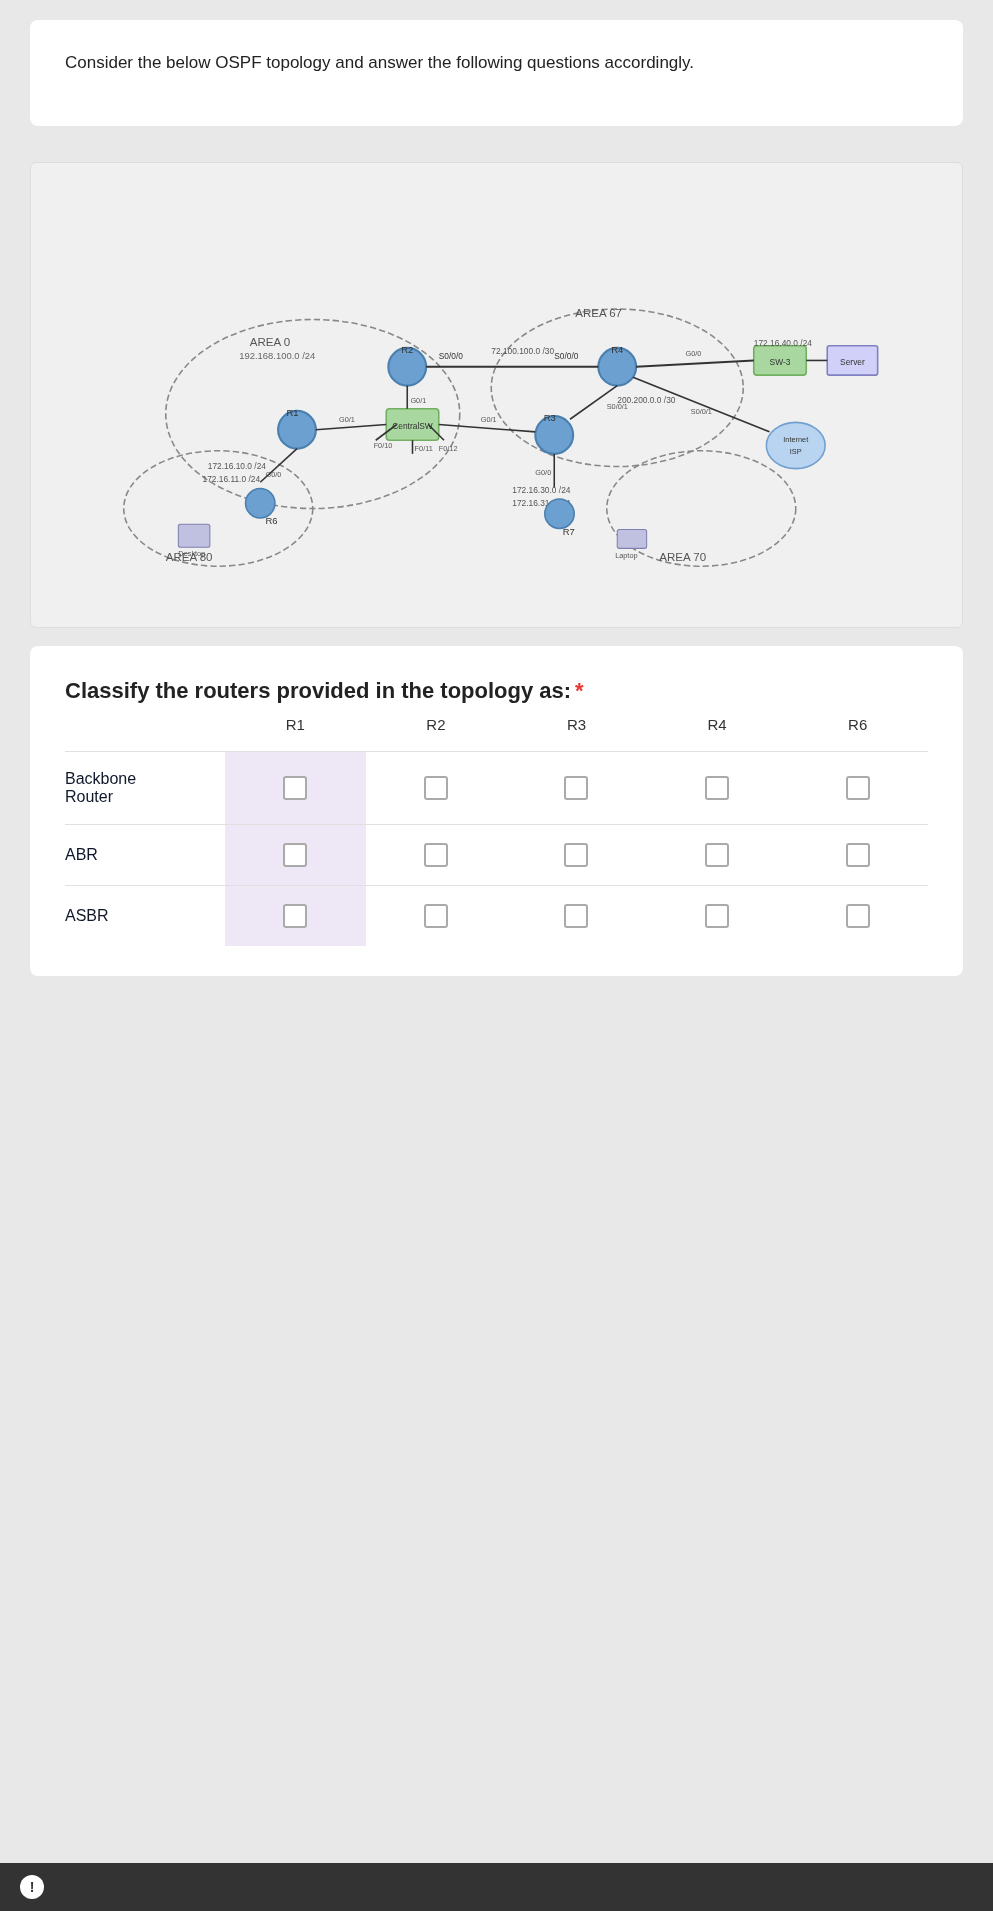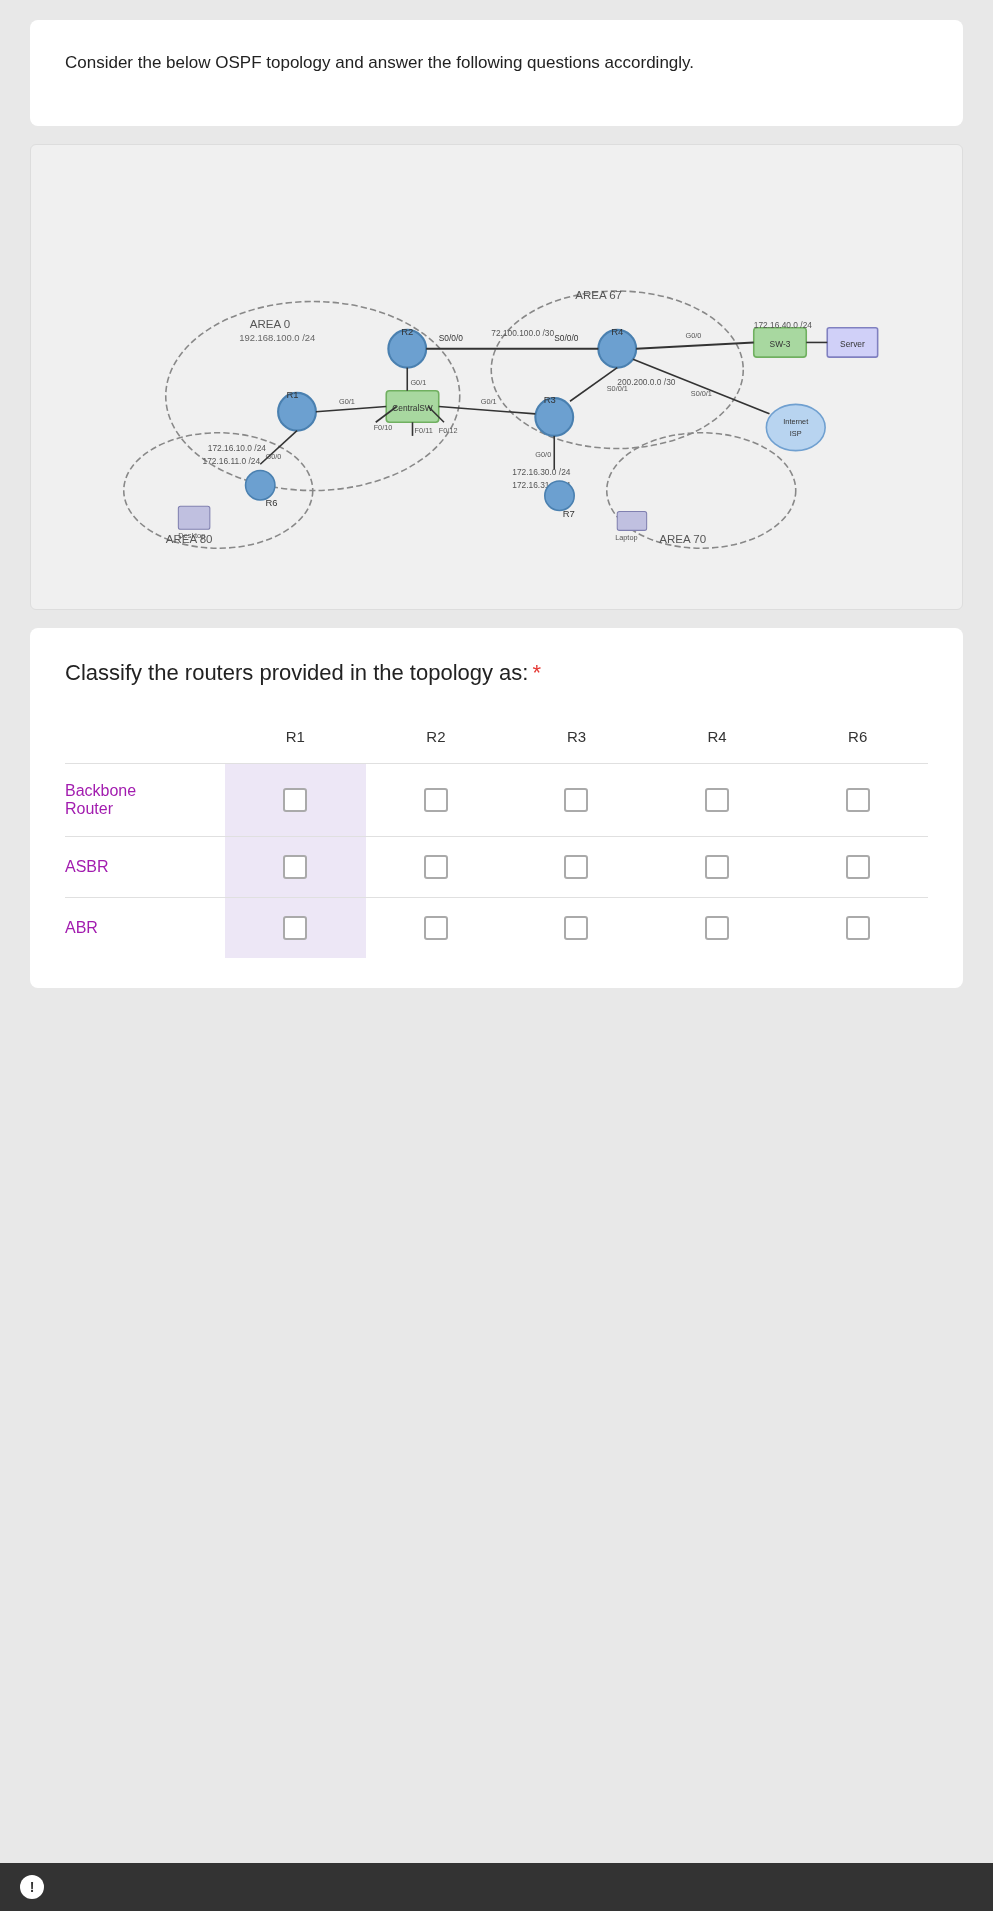--- a/index.html
+++ b/index.html
@@ -14,21 +14,21 @@
       width: 993px;
       background: #e8e8e8;
       padding: 20px 30px;
     }
 
     
     .question-card {
       background: #fff;
       border-radius: 8px;
       padding: 30px 35px 25px 35px;
-      margin-bottom: 18px;
+      margin-bottom: 36px;
     }
 
     .question-text {
       font-size: 17px;
       line-height: 1.5;
       color: #222;
       margin-bottom: 25px;
     }
 
     
@@ -52,23 +52,22 @@
     
     .classify-card {
       background: #fff;
       border-radius: 8px;
       padding: 30px 35px 30px 35px;
       margin-bottom: 18px;
     }
 
     .classify-title {
       font-size: 22px;
-      font-weight: 400;
+      font-weight: 700;
       color: #222;
-      margin-bottom: 30px;
       line-height: 1.4;
     }
 
     .classify-title .required-star {
       color: #e53935;
       margin-left: 4px;
     }
 
     
     .classify-table {
@@ -96,21 +95,21 @@
 
     .classify-table tbody tr td {
       padding: 18px 8px;
       text-align: center;
       vertical-align: middle;
     }
 
     .classify-table tbody tr td.row-label {
       text-align: left;
       font-size: 16px;
-      color: #a21caf;
+      color: #0f172a;
       font-weight: 400;
       padding-left: 0;
       vertical-align: middle;
     }
 
     
     .checkbox-wrapper {
       display: flex;
       align-items: center;
       justify-content: center;
@@ -327,20 +326,49 @@
           </td>
           <td>
             <div class="checkbox-wrapper">
               <input type="checkbox" aria-label="Backbone Router R6" style="">
             </div>
           </td>
         </tr>
 
 
         <tr>
+          <td class="row-label">ABR</td>
+          <td class="r1-cell">
+            <div class="checkbox-wrapper">
+              <input type="checkbox" aria-label="ABR R1" style="">
+            </div>
+          </td>
+          <td>
+            <div class="checkbox-wrapper">
+              <input type="checkbox" aria-label="ABR R2" style="">
+            </div>
+          </td>
+          <td>
+            <div class="checkbox-wrapper">
+              <input type="checkbox" aria-label="ABR R3" style="">
+            </div>
+          </td>
+          <td>
+            <div class="checkbox-wrapper">
+              <input type="checkbox" aria-label="ABR R4" style="">
+            </div>
+          </td>
+          <td>
+            <div class="checkbox-wrapper">
+              <input type="checkbox" aria-label="ABR R6" style="">
+            </div>
+          </td>
+        </tr>
+
+        <tr>
           <td class="row-label">ASBR</td>
           <td class="r1-cell">
             <div class="checkbox-wrapper">
               <input type="checkbox" aria-label="ASBR R1" style="">
             </div>
           </td>
           <td>
             <div class="checkbox-wrapper">
               <input type="checkbox" aria-label="ASBR R2" style="">
             </div>
@@ -351,49 +379,20 @@
             </div>
           </td>
           <td>
             <div class="checkbox-wrapper">
               <input type="checkbox" aria-label="ASBR R4" style="">
             </div>
           </td>
           <td>
             <div class="checkbox-wrapper">
               <input type="checkbox" aria-label="ASBR R6" style="">
-            </div>
-          </td>
-        </tr>
-
-        <tr>
-          <td class="row-label">ABR</td>
-          <td class="r1-cell">
-            <div class="checkbox-wrapper">
-              <input type="checkbox" aria-label="ABR R1" style="">
-            </div>
-          </td>
-          <td>
-            <div class="checkbox-wrapper">
-              <input type="checkbox" aria-label="ABR R2" style="">
-            </div>
-          </td>
-          <td>
-            <div class="checkbox-wrapper">
-              <input type="checkbox" aria-label="ABR R3" style="">
-            </div>
-          </td>
-          <td>
-            <div class="checkbox-wrapper">
-              <input type="checkbox" aria-label="ABR R4" style="">
-            </div>
-          </td>
-          <td>
-            <div class="checkbox-wrapper">
-              <input type="checkbox" aria-label="ABR R6" style="">
             </div>
           </td>
         </tr>
       </tbody>
     </table>
   </div>
 
 </div>
 
 <div class="alert-bar">

